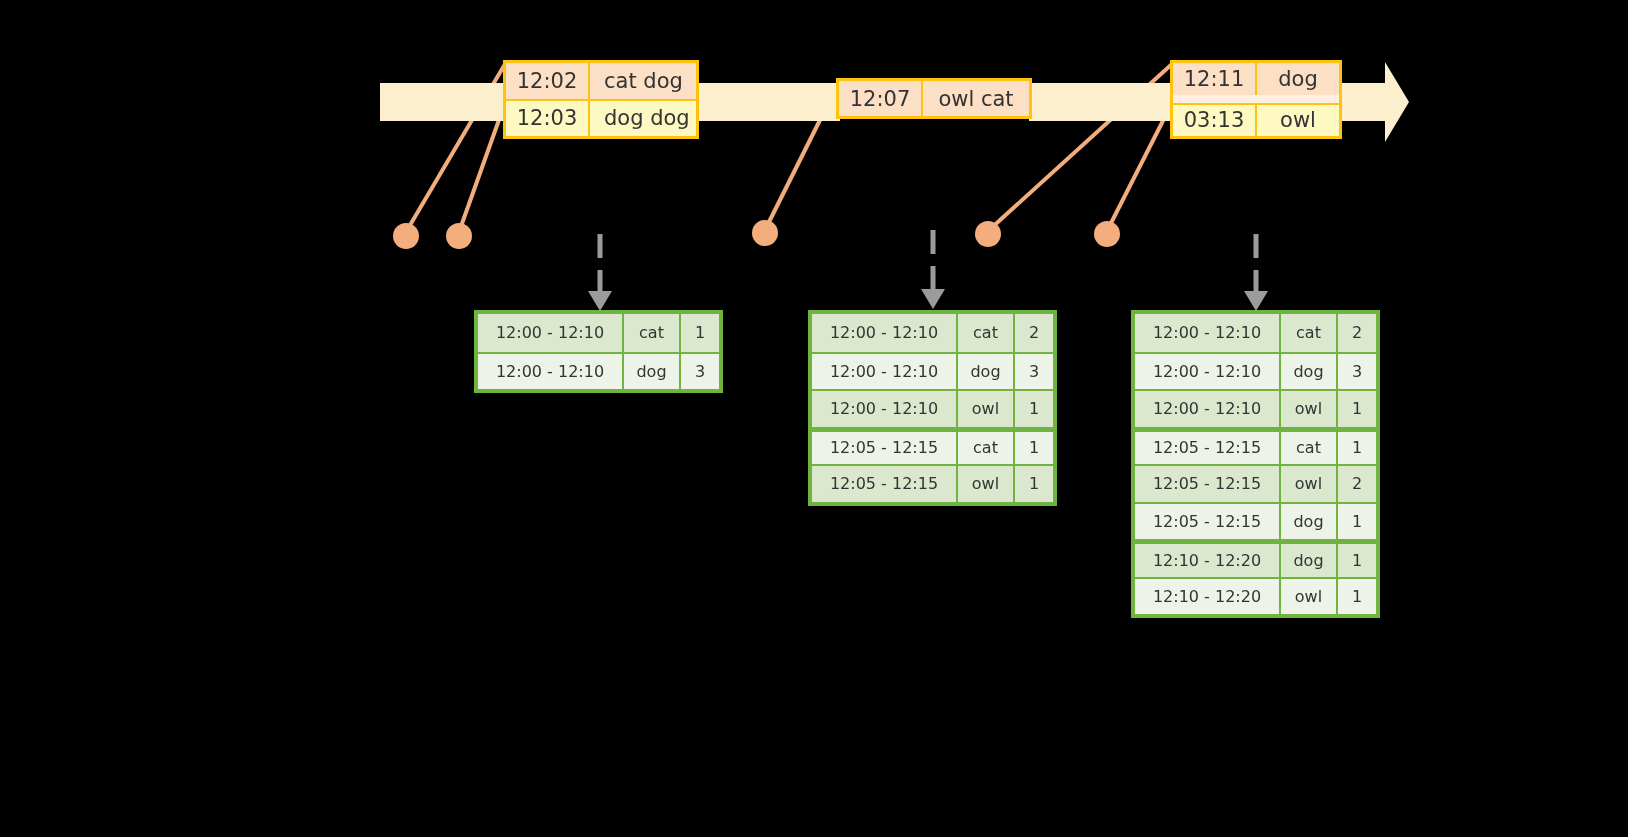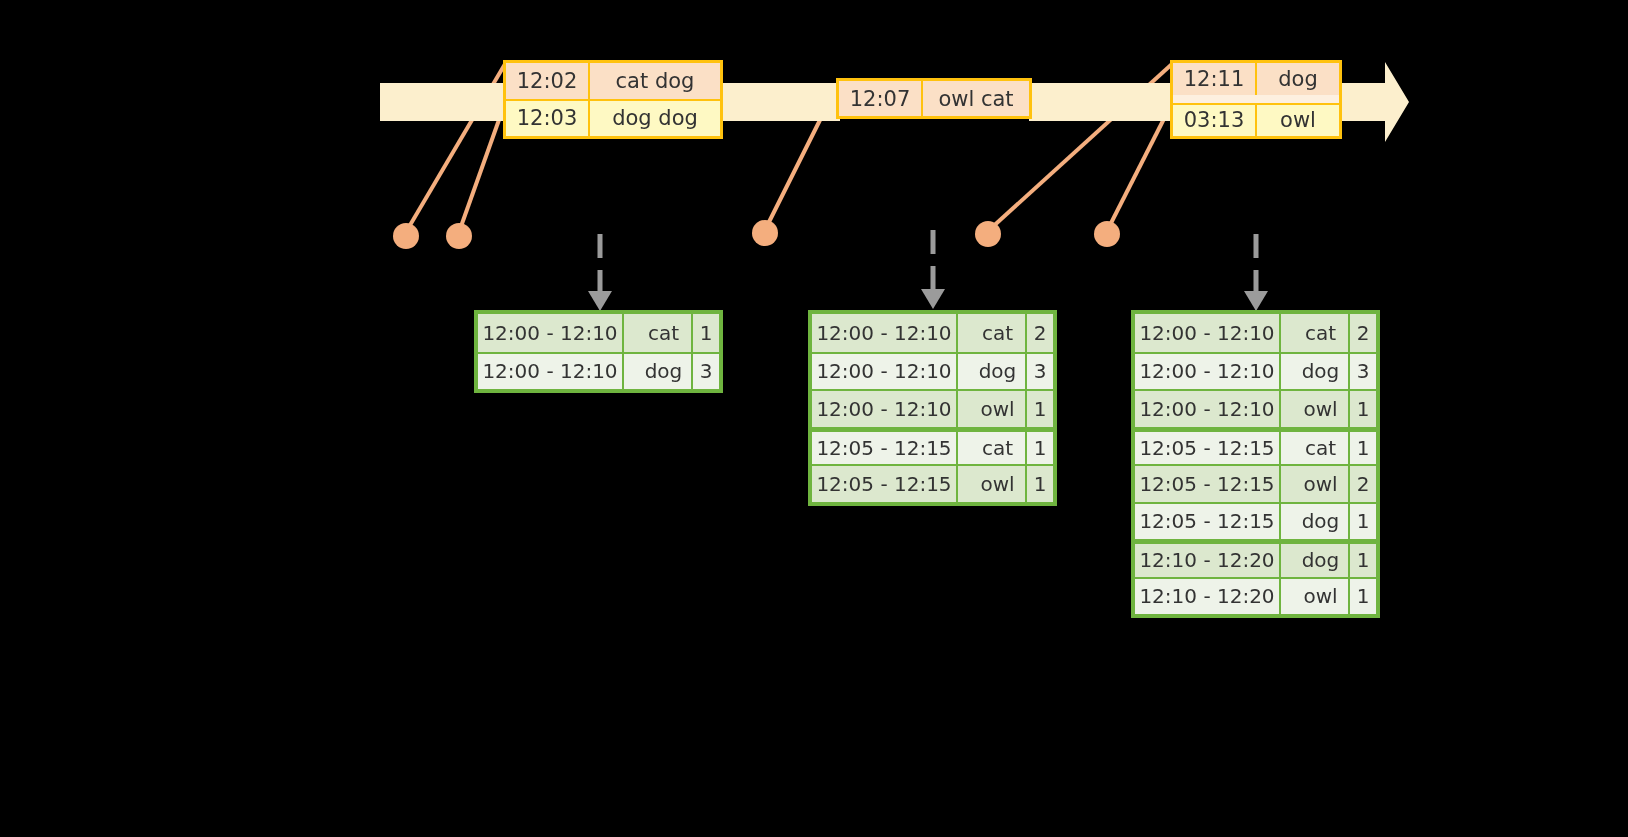--- a/index.html
+++ b/index.html
@@ -88,27 +88,27 @@
     box-sizing: border-box;
   }
   .grow.alt { background: #DCE8CE; }
   .grow.plain { background: #EEF3E9; }
   .grow + .grow { border-top: 2px solid #6FB43F; }
   .grow.group-sep { border-top: 5px solid #6FB43F; }
   .gcell {
     display: flex;
     align-items: center;
     justify-content: center;
-    font-size: 20px;
+    font-size: 16px;
     color: #333333;
     box-sizing: border-box;
     white-space: nowrap;
   }
   .gcell.win   { flex: 0 0 146px; border-right: 2px solid #6FB43F; }
-  .gcell.word  { flex: 0 0 57px;  border-right: 2px solid #6FB43F; margin-left: 12px; }
+  .gcell.word  { flex: 0 0 57px;  border-right: 2px solid #6FB43F; }
   .gcell.count { flex: 1 1 auto; }
 </style>
 </head>
 <body>
 
 <div id="stage">
 
   <svg id="wires" viewBox="0 0 1628 837" xmlns="http://www.w3.org/2000/svg">
 
     <g stroke="#F4AE7E" stroke-width="4" fill="none">
@@ -141,21 +141,21 @@
 
   <div class="tl-bar" style="left:380px; top:83px; width:126px;"></div>
   <div class="tl-bar" style="left:695px; top:83px; width:145px;"></div>
   <div class="tl-bar" style="left:1029px; top:83px; width:146px;"></div>
   <div class="tl-bar" style="left:1340px; top:83px; width:35px;"></div>
 
   <svg class="tl-head" style="left:1363px; top:62px; width:46px; height:80px;" viewBox="0 0 46 80" xmlns="http://www.w3.org/2000/svg">
     <polygon points="0,21 22,21 22,0 46,40 22,80 22,59 0,59" fill="#FCEFCD"></polygon>
   </svg>
 
-  <div class="evt-box" style="left:503px; top:60px; width:220px; height:79px;">
+  <div class="evt-box" style="left:503px; top:60px; width:196px; height:79px;">
     <div class="evt-row shade-a">
       <div class="evt-time">12:02</div>
       <div class="evt-words">cat dog</div>
     </div>
     <div class="evt-row shade-b">
       <div class="evt-time">12:03</div>
       <div class="evt-words">dog dog</div>
     </div>
   </div>
 

